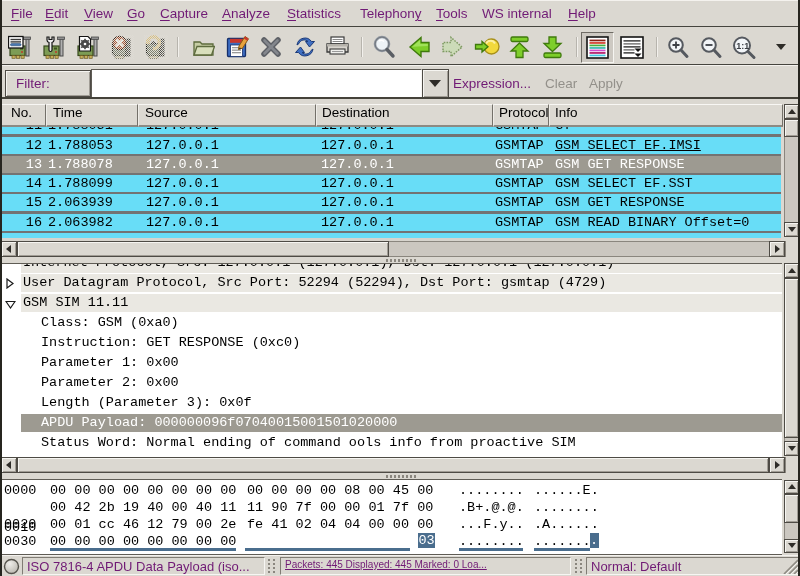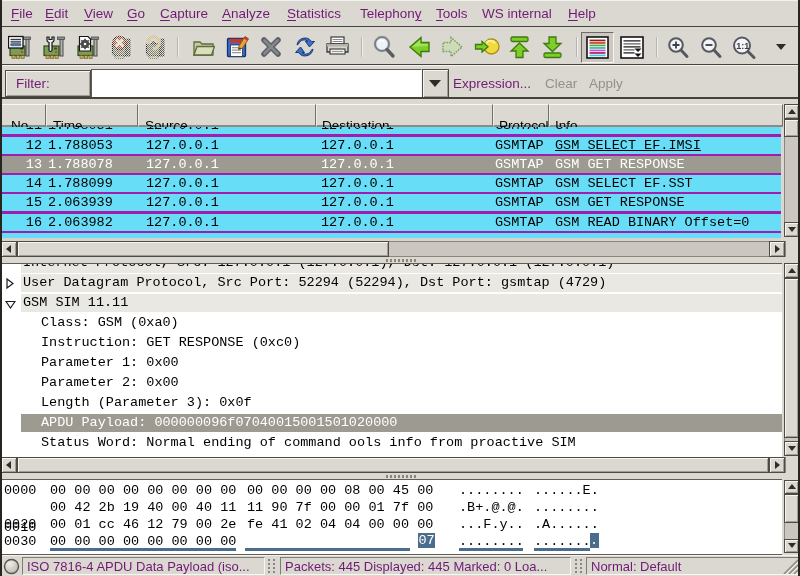--- a/index.html
+++ b/index.html
@@ -3,21 +3,21 @@
 <meta charset="utf-8">
 <style>
 * { margin:0; padding:0; box-sizing:border-box; }
 html,body { width:800px; height:576px; overflow:hidden; }
 body { position:relative; background:#dbd8d1; font-family:"Liberation Sans",sans-serif; }
 .abs { position:absolute; }
 .sans { font-family:"Liberation Sans",sans-serif; font-size:13.5px; color:#701a75; white-space:pre; }
 .mono { font-family:"Liberation Mono",monospace; font-size:13.5px; color:#000; white-space:pre; }
 .btn3d { background:#dbd8d1; border:1px solid #4e4b45; box-shadow:inset 1px 1px 0 #f6f5f1, inset -1px -1px 0 #a19d95; }
 .sunken { border:1px solid; border-color:#807c74 #f7f6f3 #f7f6f3 #807c74; background:#dbd8d1; }
-.hdrbtn { position:absolute; top:0; height:100%; background:#dcd9d2; border-top:1px solid #f8f7f4; border-left:1px solid #eeece7; border-right:1px solid #737069; border-bottom:2px solid #8d8a83; font-family:"Liberation Sans",sans-serif; font-size:13.5px; color:#000; padding:13px 0 0 9px; white-space:pre; }
+.hdrbtn { position:absolute; top:0; height:100%; background:#dcd9d2; border-top:1px solid #f8f7f4; border-left:1px solid #eeece7; border-right:1px solid #737069; border-bottom:2px solid #8d8a83; font-family:"Liberation Sans",sans-serif; font-size:13.5px; color:#000; padding:0 0 0 9px; white-space:pre; }
 .cyanrow { position:absolute; left:1px; right:0; height:17px; background:#68ddf7; }
 .selrow { background:#9d9a91; color:#fff; }
 .rowtext { position:absolute; font-family:"Liberation Mono",monospace; font-size:13.5px; line-height:17px; white-space:pre; }
 .sep { position:absolute; width:2px; background:#b7b4ad; border-right:1px solid #f2f0ec; }
 .uarr { width:0; height:0; border-left:4px solid transparent; border-right:4px solid transparent; border-bottom:5px solid #2e2c28; }
 .darr { width:0; height:0; border-left:4px solid transparent; border-right:4px solid transparent; border-top:5px solid #2e2c28; }
 .larr { width:0; height:0; border-top:4px solid transparent; border-bottom:4px solid transparent; border-right:5px solid #2e2c28; }
 .rarr { width:0; height:0; border-top:4px solid transparent; border-bottom:4px solid transparent; border-left:5px solid #2e2c28; }
 .grip { position:absolute; width:32px; height:3px; background-image:repeating-linear-gradient(90deg,#8a867e 0 2px, transparent 2px 4px); }
 u { text-underline-offset:2px; text-decoration-thickness:1px; }
@@ -255,21 +255,21 @@
 
 <div class="abs" style="left:0;top:104px;width:782px;height:23px;border-left:1px solid #5f5c55;">
  <div class="hdrbtn" style="left:0;width:45px;">No.</div>
  <div class="hdrbtn" style="left:45px;width:92px;padding-left:6px;">Time</div>
  <div class="hdrbtn" style="left:137px;width:178px;padding-left:6px;">Source</div>
  <div class="hdrbtn" style="left:315px;width:177px;padding-left:5px;">Destination</div>
  <div class="hdrbtn" style="left:492px;width:56px;padding-left:5px;">Protocol</div>
  <div class="hdrbtn" style="left:548px;width:234px;padding-left:5px;">Info</div>
 </div>
 
-<div class="abs" style="left:0;top:127px;width:781px;height:114px;background:#a21caf;border-left:1px solid #5f5c55;overflow:hidden;">
+<div class="abs" style="left:0;top:127px;width:781px;height:114px;background:#737373;border-left:1px solid #5f5c55;overflow:hidden;">
  <div class="cyanrow" style="top:-9.8px;"></div>
  <div class="cyanrow" style="top:9.5px;"></div>
  <div class="cyanrow" style="top:48.1px;"></div>
  <div class="cyanrow" style="top:67.4px;"></div>
  <div class="cyanrow" style="top:86.7px;"></div>
  <div class="cyanrow" style="top:106px;height:4.5px;"></div>
  <div class="abs" style="left:1px;right:0;top:110.5px;height:4px;background:#d7d4cd;"></div>
  <div class="abs selrow" style="left:1px;right:0;top:28.8px;height:17px;"></div>
  <div class="rowtext" style="left:0;top:-9.8px;width:41px;text-align:right;">11</div>
  <div class="rowtext" style="left:47px;top:-9.8px;">1.788051</div>
@@ -385,21 +385,21 @@
 <div class="mono abs" style="left:4px;top:517px;">0020</div>
 <div class="mono abs" style="left:50px;top:517px;">00 01 cc 46 12 79 00 2e</div>
 <div class="mono abs" style="left:247px;top:517px;">fe 41 02 04 04 00 00 00</div>
 <div class="mono abs" style="left:459px;top:517px;">...F.y..</div>
 <div class="mono abs" style="left:534px;top:517px;">.A......</div>
 <div class="mono abs" style="left:4px;top:534px;">0030</div>
 <div class="mono abs" style="left:50px;top:534px;">00 00 00 00 00 00 00 00</div>
 <div class="mono abs" style="left:247px;top:554px;">00 00 a0 c0 00 00 0f</div>
 <div class="mono abs" style="left:459px;top:534px;">........</div>
 <div class="mono abs" style="left:534px;top:534px;">.......</div>
-<div class="mono abs" style="left:418px;top:533px;width:17px;height:15px;background:#4a6d8d;color:#fff;text-align:center;">07</div>
+<div class="mono abs" style="left:418px;top:533px;width:17px;height:15px;background:#4a6d8d;color:#fff;text-align:center;">03</div>
 <div class="mono abs" style="left:590px;top:533px;width:9px;height:15px;background:#4a6d8d;color:#fff;">.</div>
 <div class="abs" style="left:50px;top:548px;width:186px;height:2.5px;background:#4a6d8d;"></div>
 <div class="abs" style="left:245px;top:548px;width:165px;height:2.5px;background:#4a6d8d;"></div>
 <div class="abs" style="left:459px;top:548px;width:64px;height:2.5px;background:#4a6d8d;"></div>
 <div class="abs" style="left:534px;top:548px;width:56px;height:2.5px;background:#4a6d8d;"></div>
 
 <div class="abs" style="left:784px;top:480px;width:15px;height:73px;background:#cbc7c0;border:1px solid #8a867e;"></div>
 <div class="abs btn3d" style="left:784px;top:480px;width:15px;height:14px;"></div>
 <div class="uarr abs" style="left:788px;top:484px;"></div>
 <div class="abs btn3d" style="left:784px;top:494px;width:15px;height:29px;"></div>
@@ -416,21 +416,21 @@
           <stop offset="1" stop-color="#b4b1a8"></stop>
         </radialGradient>
       </defs>
       <circle cx="8.5" cy="8.5" r="7" fill="url(#ball)" stroke="#55534c" stroke-width="1.4"></circle>
     </svg>
 <div class="abs sunken" style="left:22px;top:557px;width:243px;height:18px;"></div>
 <span class="abs sans" style="left:27px;top:559px;font-size:13px;">ISO 7816-4 APDU Data Payload (iso...</span>
 <div class="abs" style="left:268px;top:559px;width:2px;height:14px;background-image:repeating-linear-gradient(#8a867e 0 2px, transparent 2px 4px);"></div>
 <div class="abs" style="left:273px;top:559px;width:2px;height:14px;background-image:repeating-linear-gradient(#8a867e 0 2px, transparent 2px 4px);"></div>
 <div class="abs sunken" style="left:280px;top:557px;width:291px;height:18px;"></div>
-<span class="abs sans" style="left:285px;top:559px;font-size:13px;">Packets: 445 Displayed: 445 Marked: 0 Loa...</span>
+<span class="abs sans" style="left:285px;top:559px;font-size:10px;text-decoration:underline;">Packets: 445 Displayed: 445 Marked: 0 Loa...</span>
 <div class="abs" style="left:575px;top:559px;width:2px;height:14px;background-image:repeating-linear-gradient(#8a867e 0 2px, transparent 2px 4px);"></div>
 <div class="abs" style="left:580px;top:559px;width:2px;height:14px;background-image:repeating-linear-gradient(#8a867e 0 2px, transparent 2px 4px);"></div>
 <div class="abs sunken" style="left:586px;top:557px;width:213px;height:18px;"></div>
 <span class="abs sans" style="left:591px;top:559px;font-size:13px;">Normal: Default</span>
 </div>
 
 <div class="abs" style="left:0;top:0;width:1.5px;height:576px;background:#26251f;z-index:50;"></div>
 <div class="abs" style="left:798px;top:0;width:2px;height:576px;background:#26251f;z-index:50;"></div>
 <svg class="abs" style="left:782px;top:558px;z-index:60;" width="16" height="16" viewBox="0 0 16 16">
  <g stroke="#8e8b83" stroke-width="1.6">

